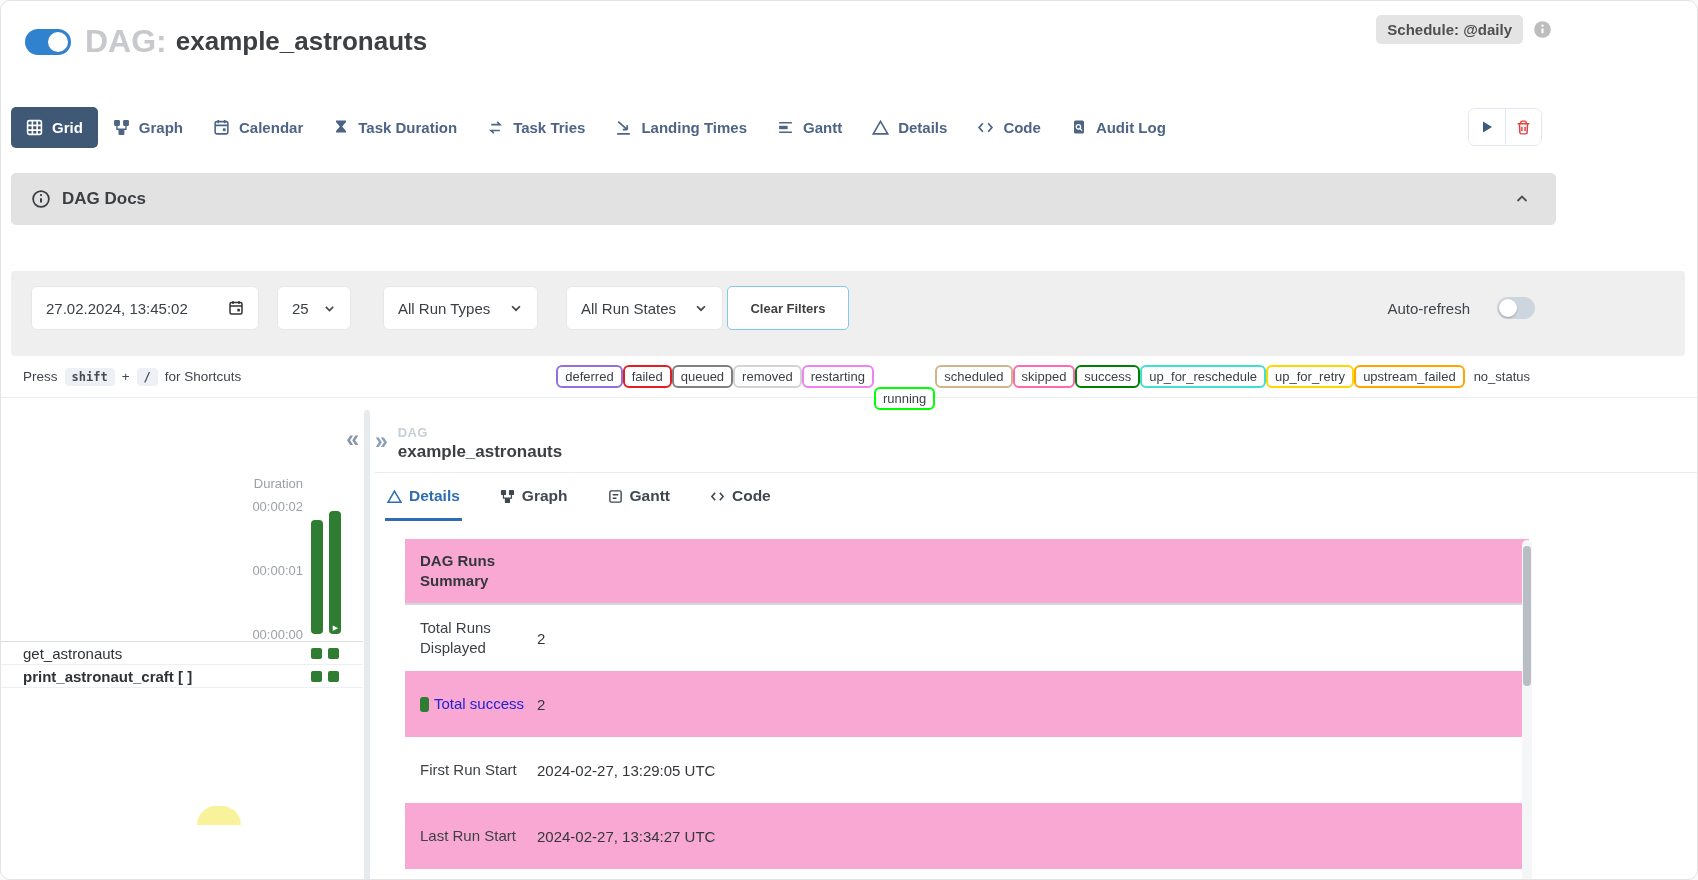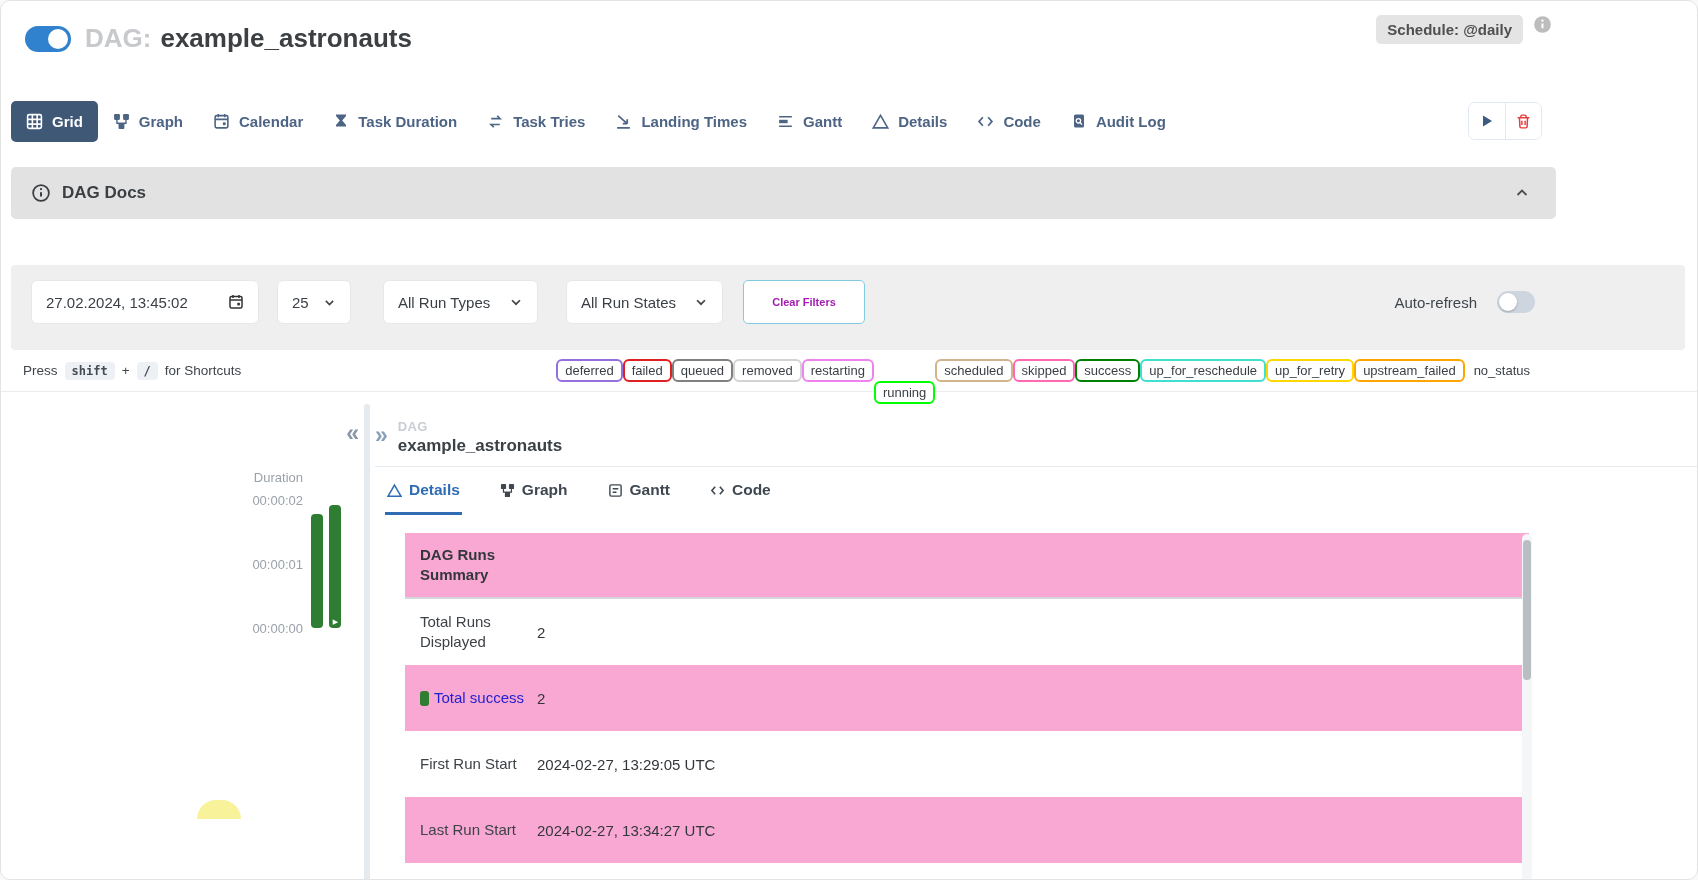--- a/index.html
+++ b/index.html
@@ -8,23 +8,23 @@
     position:relative; width:1698px; height:880px; background:#fff;
     font-family:"Liberation Sans", sans-serif; color:#33373b;
     border:1px solid #e3e3e3; border-radius:10px; overflow:hidden;
   }
   svg { display:block; }
 
   
   .app-header { position:relative; display:flex; align-items:center; padding:22px 24px 0 24px; }
   .toggle { width:46px; height:26px; border-radius:13px; background:#3182ce; position:relative; cursor:pointer; flex:0 0 auto; }
   .toggle .knob { position:absolute; top:3px; right:3px; width:20px; height:20px; border-radius:50%; background:#fff; }
-  .dag-prefix { margin-left:14px; font-size:26px; font-weight:600; color:#c7c9cc; }
+  .dag-prefix { margin-left:14px; font-size:32px; font-weight:600; color:#c7c9cc; }
   .dag-title  { margin-left:9px;  font-size:26px; font-weight:700; color:#3c4043; }
-  .header-badges { position:absolute; top:14px; right:145px; display:flex; gap:10px;padding-left:16px; }
+  .header-badges { position:absolute; top:14px; right:145px; display:flex; align-items:center; gap:10px;padding-left:16px; }
   .meta-badge { background:#e4e4e4; color:#4f4f4f; font-weight:700; font-size:15px; padding:6px 11px; border-radius:5px; white-space:nowrap; }
 
   
   .nav-row { display:flex; align-items:center; margin-top:45px; padding:0 10px; height:44px; }
   .nav-tab { display:flex; align-items:center; gap:9px; padding:12px 15px; font-size:15px; font-weight:600;
              color:#4d6485; border-radius:5px; cursor:pointer; text-decoration:none; white-space:nowrap; }
   .nav-tab.active { background:#3e5876; color:#fff; }
   .nav-actions { margin-left:auto; margin-right:145px; display:flex; border:1px solid #e2e8f0; border-radius:7px; overflow:hidden; background:#fff; }
   .act-btn { width:36px; height:36px; display:flex; align-items:center; justify-content:center; cursor:pointer; background:#fff; border:none; }
   .act-btn + .act-btn { border-left:1px solid #e2e8f0; }
@@ -38,23 +38,23 @@
   
   .filter-band { display:flex; align-items:center; margin:46px 12px 0 10px; background:#efefef;
                  border-radius:4px; padding:15px 150px 26px 20px; }
   .field { background:#fff; border:1px solid #e7e7e7; border-radius:6px; height:44px; display:flex;
            align-items:center; padding:0 14px; font-size:15px; color:#3a3f45; cursor:pointer; }
   .field .chev { margin-left:auto; color:#444; }
   .date-field { width:228px; }
   .size-field { width:74px; margin-left:18px; }
   .types-field { width:155px; margin-left:32px; }
   .states-field { width:157px; margin-left:28px; }
-  .clear-btn { margin-left:20px; width:122px; height:44px; background:#fff; border:1px solid #82c9e2;
-               color:#a21caf; font-weight:700; font-size:11px; border-radius:5px; cursor:pointer; }
-  .autorefresh { margin-left:auto; display:flex; align-items:center; gap:20px; }
+  .clear-btn { margin-left:4px; width:122px; height:44px; background:#fff; border:1px solid #82c9e2;
+               color:#404040; font-weight:700; font-size:13px; border-radius:5px; cursor:pointer; }
+  .autorefresh { margin-left:auto; display:flex; align-items:center; gap:27px; }
   .ar-label { font-size:15px; color:#3f454b; }
   .toggle-off { width:38px; height:22px; border-radius:11px; background:#cdd6de; position:relative; cursor:pointer; }
   .toggle-off .knob { position:absolute; top:2px; left:2px; width:18px; height:18px; border-radius:50%; background:#fff; box-shadow:0 1px 2px rgba(0,0,0,.25); }
 
   
   .legend-row { display:flex; align-items:center; height:42px; padding:0 158px 0 22px; border-bottom:1px solid #eaedf0; }
   .shortcuts { display:flex; align-items:center; gap:7px; font-size:13.5px; color:#3f454b; }
   kbd { font-family:"DejaVu Sans Mono", monospace; font-size:12px; font-weight:700; color:#474c52;
         background:#edf1f5; border-radius:4px; padding:2px 7px;text-align:right; }
   .legend { margin-left:auto; display:flex; align-items:center; }
@@ -330,20 +330,36 @@
       <span class="duration-label">Duration</span>
       <div class="chart">
         <span class="tick" style="top:0">00:00:02</span>
         <span class="tick" style="top:64px">00:00:01</span>
         <span class="tick" style="top:128px">00:00:00</span>
         <div class="bar" style="right: 18px; height: 114px;"></div>
         <div class="bar" style="right: 0px; height: 123px;">
           <span class="playmark">▶</span>
         </div>
       </div>
+      <div class="task-rows">
+        <div class="task-row">
+          <span class="task-name">get_astronauts</span>
+          <span class="sq-group">
+            <span class="tsq"></span>
+            <span class="tsq"></span>
+          </span>
+        </div>
+        <div class="task-row">
+          <span class="task-name bold">print_astronaut_craft [ ]</span>
+          <span class="sq-group">
+            <span class="tsq"></span>
+            <span class="tsq"></span>
+          </span>
+        </div>
+      </div>
     </div>
 
     <div class="split-handle"></div>
 
     <div class="right-panel">
       <div class="dp-header">
         <span class="expand-right">»</span>
         <div>
           <div class="dp-breadcrumb">DAG</div>
           <div class="dp-title">example_astronauts</div>

